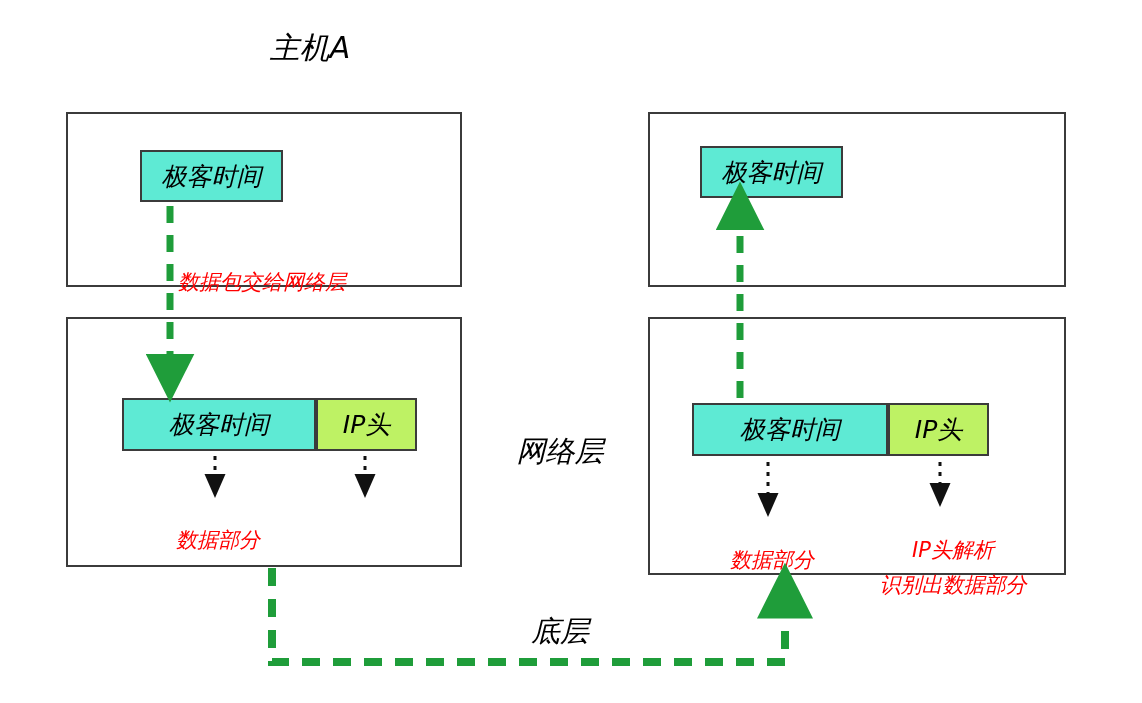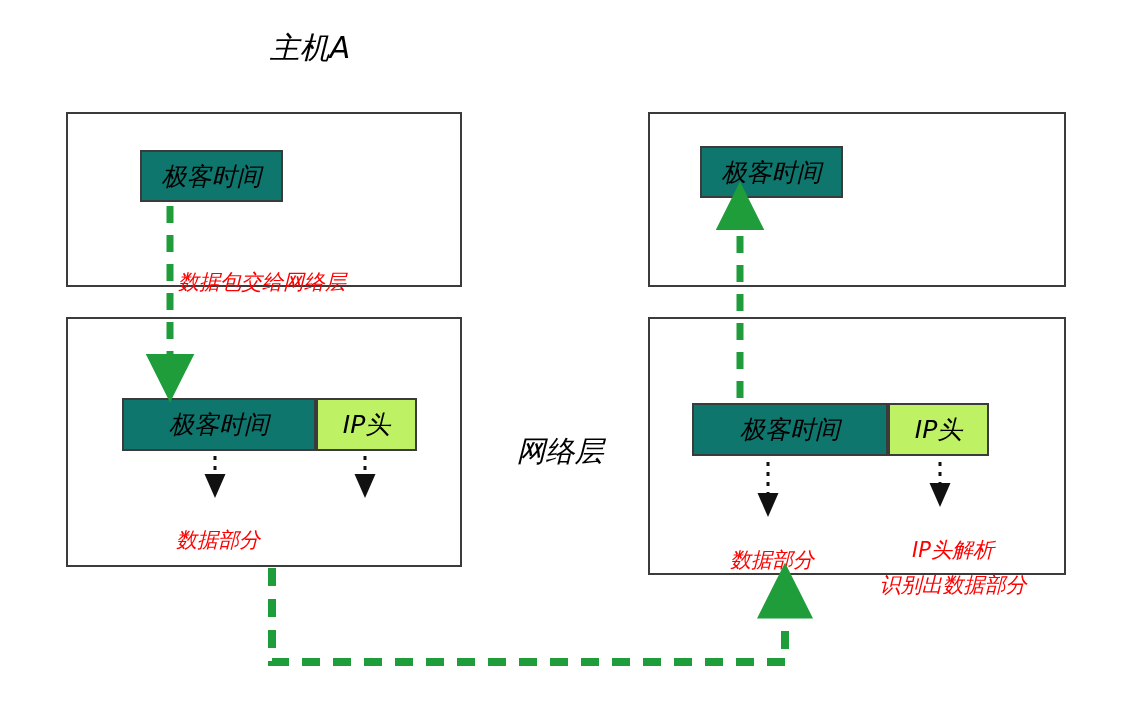--- a/index.html
+++ b/index.html
@@ -32,21 +32,21 @@
     white-space: nowrap;
   }
   .layer-box {
     border: 2px solid #3b3b3b;
     background: transparent;
     box-sizing: border-box;
   }
   .packet {
     box-sizing: border-box;
     border: 2px solid #3b3b3b;
-    background: #0f766e;
+    background: #5eead4;
     font-size: 25px;
     color: #000;
     display: flex;
     align-items: center;
     justify-content: center;
     white-space: nowrap;
   }
   .packet.ip {
     background: #bef264;
     border-left: 2px solid #3b3b3b;
@@ -74,20 +74,21 @@
 
   <div class="abs host-title" style="left:160px; top:28px; width:300px;">主机A</div>
 
   <div class="abs layer-box" style="left:66px; top:112px; width:396px; height:175px;"></div>
   <div class="abs layer-box" style="left:66px; top:317px; width:396px; height:250px;"></div>
 
   <div class="abs layer-box" style="left:648px; top:112px; width:418px; height:175px;"></div>
   <div class="abs layer-box" style="left:648px; top:317px; width:418px; height:258px;"></div>
 
   <div class="abs layer-label" style="left:470px; top:432px; width:180px;">网络层</div>
+  <div class="abs layer-label" style="left:470px; top:612px; width:180px;">底层</div>
 
   <div class="abs packet" style="left:140px; top:150px; width:143px; height:52px;">极客时间</div>
 
   <div class="abs note-red" style="left:178px; top:240px;">数据包交给网络层</div>
 
   <div class="abs packet" style="left:122px; top:398px; width:194px; height:53px;">极客时间</div>
   <div class="abs packet ip" style="left:316px; top:398px; width:101px; height:53px;">IP头</div>
 
   <div class="abs note-red" style="left:148px; top:498px; width:140px;">数据部分</div>
 

